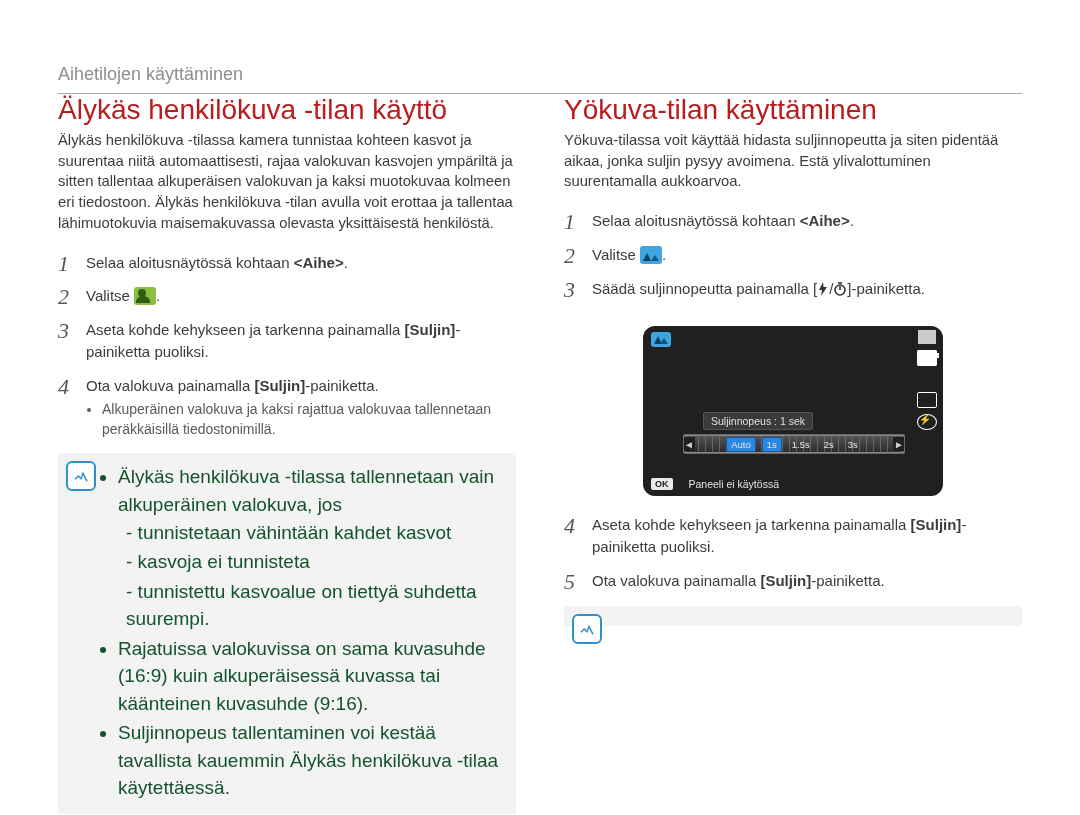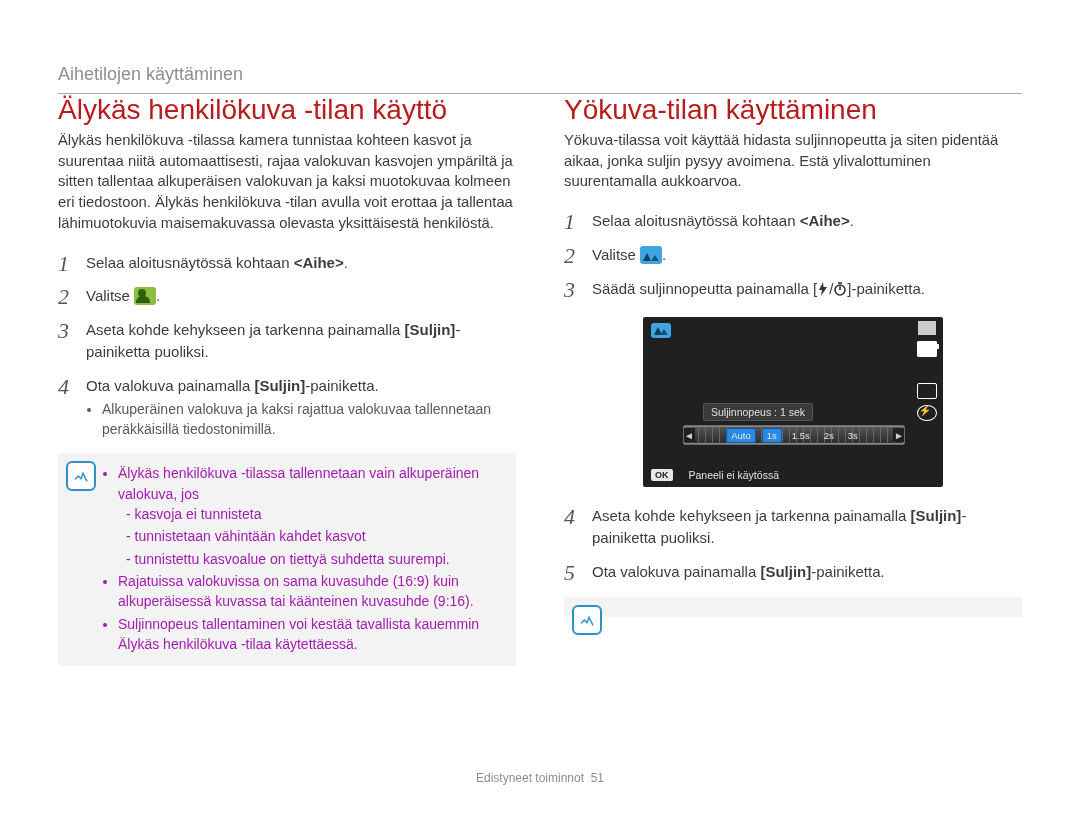--- a/index.html
+++ b/index.html
@@ -120,23 +120,23 @@
     line-height: 1.4;
     color: #5a5a5a;
     margin-bottom: 2px;
   }
   .note-box {
     background: #f3f3f3;
     border-radius: 2px;
     padding: 10px 12px 10px 44px;
     position: relative;
     margin-top: 14px;
-    font-size: 14px;
+    font-size: 19px;
     line-height: 1.45;
-    color: #a21caf;
+    color: #14532d;
   }
   .note-icon {
     position: absolute;
     left: 8px;
     top: 8px;
     width: 26px;
     height: 26px;
     border: 2px solid #2f8fc9;
     border-radius: 6px;
     display: flex;
@@ -153,23 +153,23 @@
   .note-box ul ul {
     list-style: none;
     padding-left: 8px;
   }
   .note-box ul ul li::before { content: "- "; }
   .note-box li { margin-bottom: 2px; }
   .cam-lcd {
     width: 300px;
     height: 170px;
     background: #202020;
-    margin: 16px auto 18px auto;
+    margin: 25px auto 18px auto;
     position: relative;
-    border-radius: 2px;
+    border-radius: 12px;
     font-family: Arial, sans-serif;
   }
   .lcd-topleft {
     position: absolute;
     left: 8px; top: 6px;
     width: 20px; height: 15px;
   }
   .lcd-right-icons{
     position:absolute;
     right:6px; top:4px;
@@ -290,22 +290,22 @@
     <div class="note-box">
       <div class="note-icon">
         <svg viewBox="0 0 24 24">
             <path fill="none" stroke="#2f8fc9" stroke-width="2.2" d="M3 17l5-5 4 4 3-8 6 12"></path>
           </svg>
       </div>
       <ul>
         <li>
           <span>Älykäs henkilökuva -tilassa tallennetaan vain alkuperäinen valokuva, jos</span>
           <ul>
+            <li>tunnistetaan vähintään kahdet kasvot</li>
             <li>kasvoja ei tunnisteta</li>
-            <li>tunnistetaan vähintään kahdet kasvot</li>
             <li>tunnistettu kasvoalue on tiettyä suhdetta suurempi.</li>
           </ul>
         </li>
         <li>Rajatuissa valokuvissa on sama kuvasuhde (16:9) kuin alkuperäisessä kuvassa tai käänteinen kuvasuhde (9:16).</li>
         <li>Suljinnopeus tallentaminen voi kestää tavallista kauemmin Älykäs henkilökuva -tilaa käytettäessä.</li>
       </ul>
     </div>
   </div>
 
   <div class="col">

